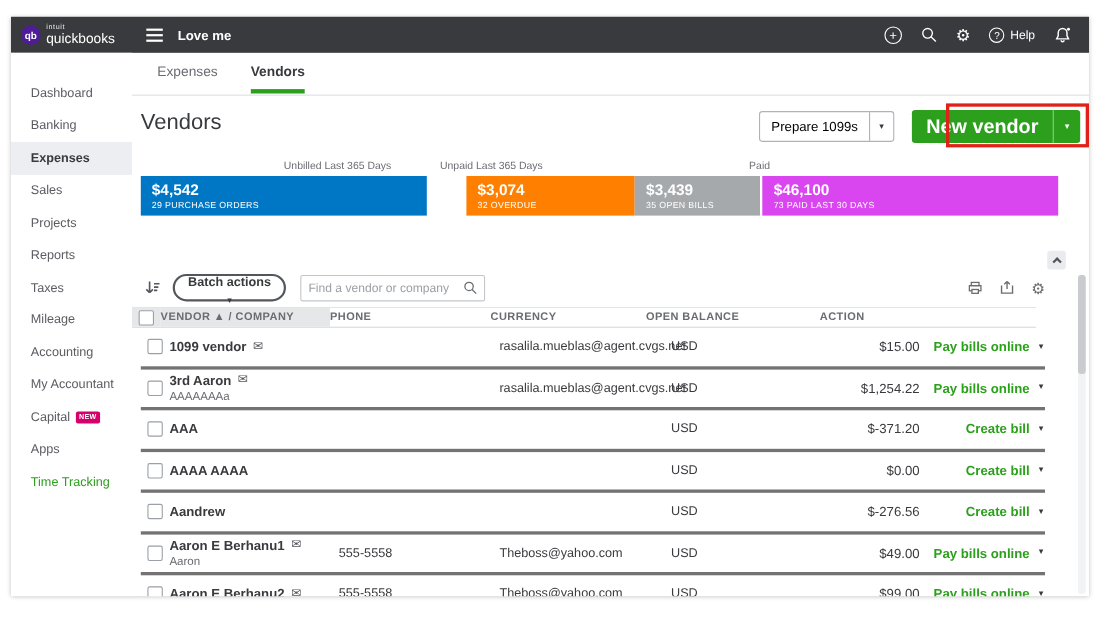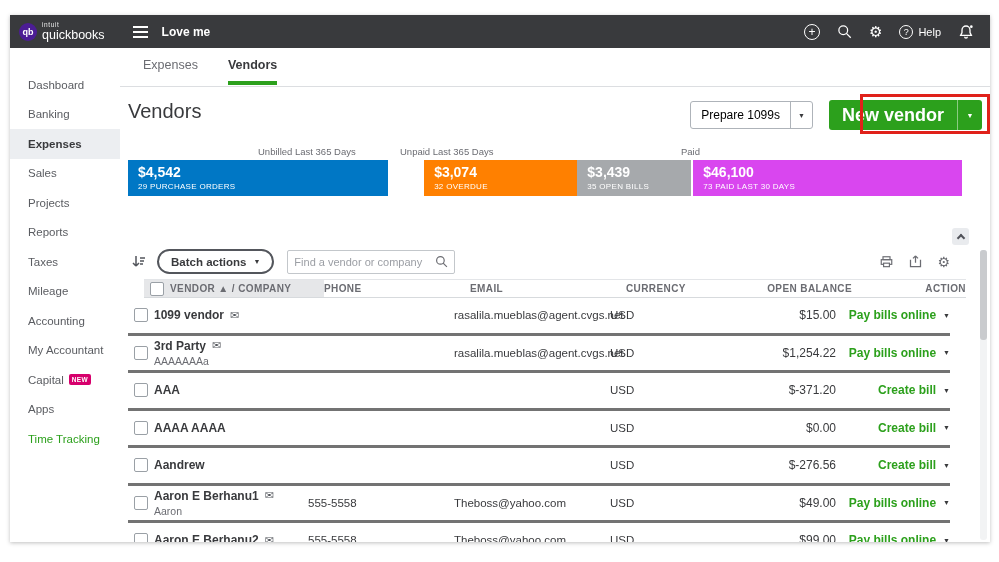--- a/index.html
+++ b/index.html
@@ -65,31 +65,31 @@
 
   
   .collapse-btn { position:absolute; top:180px; left:832px; width:17px; height:17px; background:#e9ebee; border-radius:3px; display:flex; align-items:center; justify-content:center; cursor:pointer; }
   .chevron-up { width:6px; height:6px; border-left:2px solid #51535a; border-top:2px solid #51535a; transform:rotate(45deg); margin-top:3px; }
   .scroll-track { position:absolute; right:3px; top:202px; bottom:2px; width:7px; background:#f2f3f4; border-radius:3px; }
   .scroll-thumb { position:absolute; top:0; width:7px; height:90px; background:#c9cbce; border-radius:3px; cursor:pointer; }
 
   
   .toolbar { position:absolute; top:201px; left:8px; width:822px; display:flex; align-items:center; }
   .sort-ic { margin:0 10px 0 3px; display:flex; cursor:pointer; }
-  .batch-btn { border:2px solid #53565c; border-radius:15px; height:25px; padding:0 12px; display:flex; align-items:center; gap:7px; font-weight:bold; font-size:11.5px; color:#393a3d; background:#fff; cursor:pointer; }
+  .batch-btn { border:2px solid #53565c; border-radius:15px; height:25px; padding:0 12px; display:flex; align-items:center; gap:7px; font-weight:bold; font-size:11.5px; color:#393a3d; background:#fff; cursor:pointer;flex-direction:column; }
   .search-box { margin-left:13px; width:168px; height:24px; border:1px solid #c3c7cb; border-radius:2px; display:flex; align-items:center; padding:0 6px; background:#fff; }
   .search-box input { border:none; outline:none; flex:1; font-size:11px; color:#393a3d; font-family:inherit; min-width:0; }
   .search-box input::placeholder { color:#9b9ea4; }
   .toolbar-right { margin-left:auto; display:flex; align-items:center; gap:14px; }
   .t-ic { display:flex; cursor:pointer; color:#6b6c72; }
   .gear-gray { font-size:14px; color:#6b6c72; }
   .gear-gray::after { content:"⚙"; }
 
   
-  .thead { position:absolute; top:231px; left:24px; width:822px; height:19px; display:flex; border-top:1px solid #e3e5e8; border-bottom:1px solid #d7dadd; font-size:10px; font-weight:bold; color:#6b6c72; letter-spacing:.4px; }
+  .thead { position:absolute; top:231px; left:0; width:822px; height:19px; display:flex; border-top:1px solid #e3e5e8; border-bottom:1px solid #d7dadd; font-size:10px; font-weight:bold; color:#6b6c72; letter-spacing:.4px; }
   .thead > div { display:flex; align-items:center; height:100%; }
   .hl-bg { background:#e6e7e9; }
   .c-check { width:26px; justify-content:center; }
   .c-vendor { width:154px; }
   .c-phone { width:146px; }
   .c-email { width:156px; }
   .c-currency { width:78px; }
   .c-balance { width:148px; justify-content:flex-end; text-align:left; }
   .c-action { width:114px; justify-content:flex-end; text-align:right; }
 
@@ -287,21 +287,20 @@
         <span class="t-ic gear-gray"></span>
       </div>
     </div>
 
     <div class="thead">
       <div class="c-check hl-bg">
           <span class="checkbox"></span>
         </div>
       <div class="c-vendor hl-bg">VENDOR ▲ / COMPANY</div>
       <div class="c-phone">PHONE</div>
-      <div class="c-email">EMAIL</div>
       <div class="c-currency">CURRENCY</div>
       <div class="c-balance">OPEN BALANCE</div>
       <div class="c-action">ACTION</div>
     </div>
 
     <div class="tbody" id="rows">
         <div class="trow">
     <div class="c-check">
             <span class="checkbox"></span>
           </div>
@@ -320,21 +319,21 @@
       <span class="action-link">Pay bills online</span>
       <span class="action-caret caret"></span>
     </div>
   </div>
         <div class="trow">
     <div class="c-check">
             <span class="checkbox"></span>
           </div>
     <div class="c-vendor">
       <span class="vline">
-        <span class="vname">3rd Party</span>
+        <span class="vname">3rd Aaron</span>
         <span class="mail-ic"></span>
       </span>
       <span class="vsub">AAAAAAAa</span>
     </div>
     <div class="c-phone cell-text"></div>
     <div class="c-email cell-text">rasalila.mueblas@agent.cvgs.net</div>
     <div class="c-currency cell-text">USD</div>
     <div class="c-balance bal-text">$1,254.22</div>
     <div class="c-action">
       <span class="action-link">Pay bills online</span>

